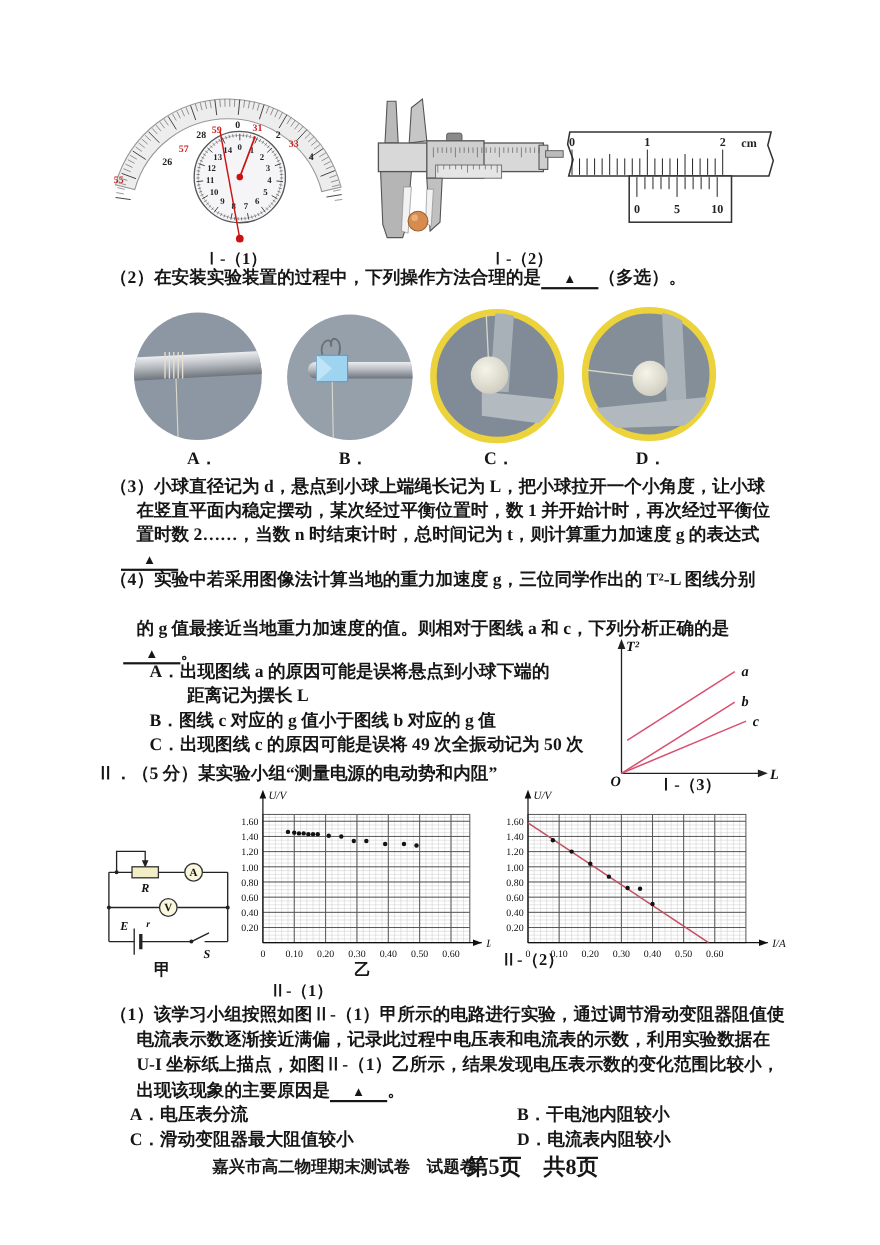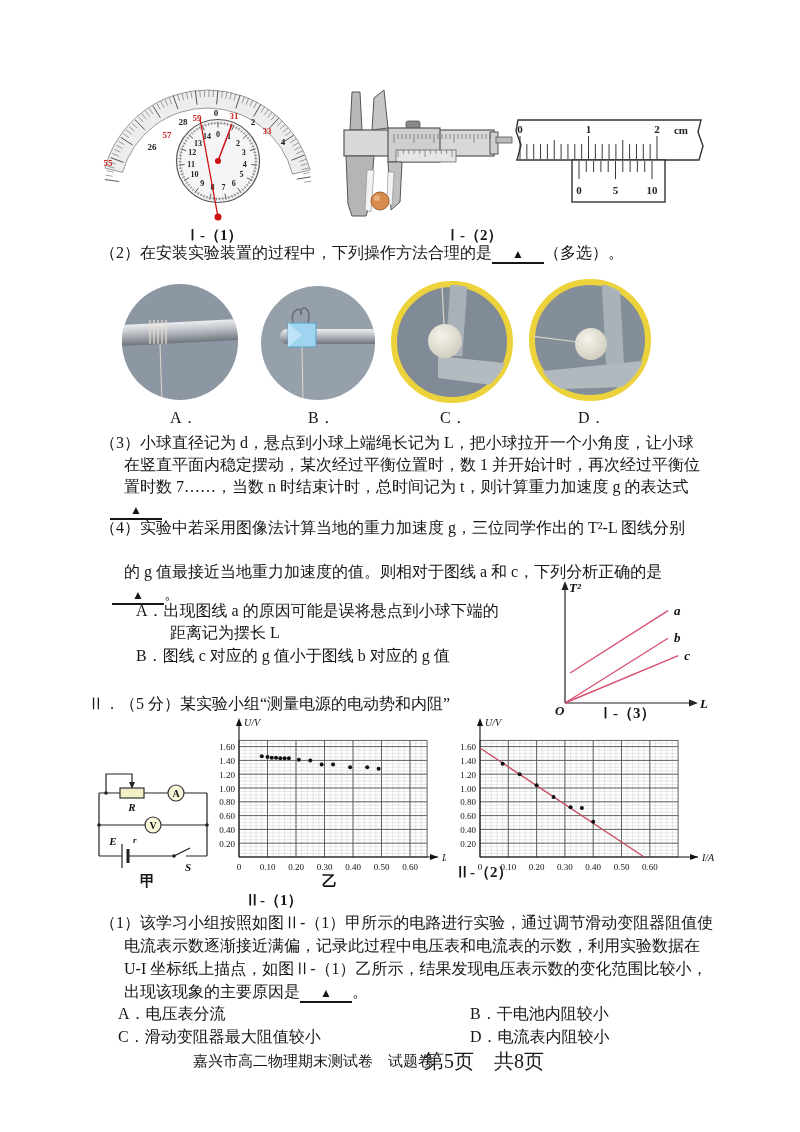--- a/index.html
+++ b/index.html
@@ -1,19 +1,19 @@
 <!DOCTYPE html>
 <html lang="zh"><head>
 <meta charset="utf-8">
 <style>
   html,body{margin:0;padding:0;background:#dcdcdc;}
   .page{position:relative;width:800px;height:1132px;background:#ffffff;overflow:hidden;
         font-family:"Liberation Serif",serif;color:#161616;}
   .abs{position:absolute;}
-  .ln{font-size:16px;font-weight:normal;line-height:20px;white-space:nowrap;}
+  .ln{font-size:16px;font-weight:bold;line-height:20px;white-space:nowrap;}
   .cap{font-size:15px;font-weight:bold;text-align:left;}
   .blank{display:inline-block;min-width:46px;border-bottom:2px solid #161616;
          text-align:center;font-size:12px;line-height:15px;vertical-align:baseline;padding:0 3px;}
   .gtick{font-family:"Liberation Serif",serif;font-size:9px;fill:#111;}
   .glab{font-family:"Liberation Serif",serif;font-size:10px;font-style:italic;fill:#111;}
   .pnum{font:bold 9px "Liberation Serif",serif;}
   .dnum{font:bold 8px "Liberation Serif",serif;fill:#222;}
   .rnum{font:bold 11px "Liberation Serif",serif;fill:#222;}
   .cirlab{font:italic bold 11px "Liberation Serif",serif;fill:#111;}
   .meter{font:bold 10px "Liberation Serif",serif;fill:#111;}
@@ -382,33 +382,34 @@
     </g>
   </svg>
 
   <div class="ln abs" style="left:170px;top:408px">A．</div>
   <div class="ln abs" style="left:308px;top:408px">B．</div>
   <div class="ln abs" style="left:440px;top:408px">C．</div>
   <div class="ln abs" style="left:578px;top:408px">D．</div>
 
   <div class="ln abs" style="left:100px;top:433px">（3）小球直径记为 d，悬点到小球上端绳长记为 L，把小球拉开一个小角度，让小球</div>
   <div class="ln abs" style="left:124px;top:455px">在竖直平面内稳定摆动，某次经过平衡位置时，数 1 并开始计时，再次经过平衡位</div>
-  <div class="ln abs" style="left:124px;top:477px">置时数 7……，当数 n 时结束计时，总时间记为 t，则计算重力加速度 g 的表达式</div>
+  <div class="ln abs" style="left:124px;top:477px">置时数 2……，当数 n 时结束计时，总时间记为 t，则计算重力加速度 g 的表达式</div>
   <div class="ln abs" style="left:110px;top:499px">
     <span class="blank">▲</span>
   </div>
 
   <div class="ln abs" style="left:100px;top:518px">（4）实验中若采用图像法计算当地的重力加速度 g，三位同学作出的 T²-L 图线分别</div>
   <div class="ln abs" style="left:124px;top:562px">的 g 值最接近当地重力加速度的值。则相对于图线 a 和 c，下列分析正确的是</div>
   <div class="ln abs" style="left:112px;top:584px">
     <span class="blank">▲</span><span>。</span>
   </div>
   <div class="ln abs" style="left:136px;top:601px">A．出现图线 a 的原因可能是误将悬点到小球下端的</div>
   <div class="ln abs" style="left:170px;top:623px">距离记为摆长 L</div>
   <div class="ln abs" style="left:136px;top:646px">B．图线 c 对应的 g 值小于图线 b 对应的 g 值</div>
+  <div class="ln abs" style="left:136px;top:668px">C．出现图线 c 的原因可能是误将 49 次全振动记为 50 次</div>
 
   <svg id="t2l" class="abs" style="left:542px;top:578px" width="172" height="140" viewBox="0 0 172 140">
       <line x1="23" y1="125" x2="23" y2="9" stroke="#222" stroke-width="1.2"></line>
       <polygon points="19.5,12 26.5,12 23,3" fill="#222"></polygon>
       <line x1="23" y1="125" x2="150" y2="125" stroke="#222" stroke-width="1.2"></line>
       <polygon points="147,121.5 147,128.5 156,125" fill="#222"></polygon>
       <line x1="28.15" y1="94.98" x2="126" y2="32.57000000000001" stroke="#d94f70" stroke-width="1.4"></line>
       <text x="132" y="36.57000000000001" class="t2lab">a</text>
       <line x1="23" y1="125" x2="126" y2="60.22" stroke="#d94f70" stroke-width="1.4"></line>
       <text x="132" y="64.22" class="t2lab">b</text>

